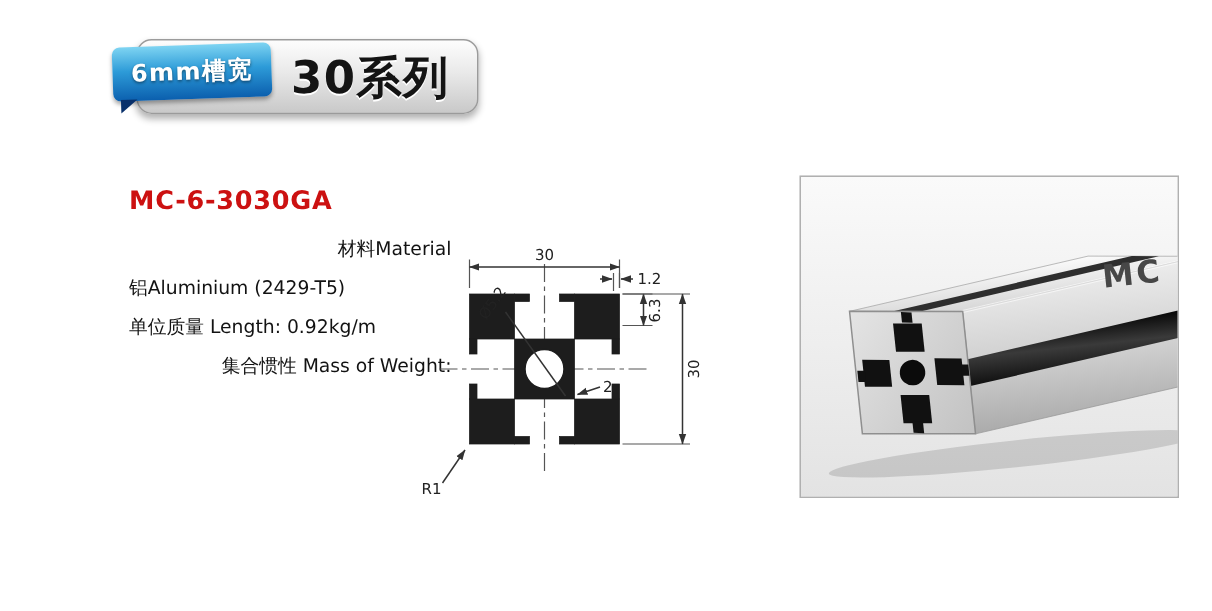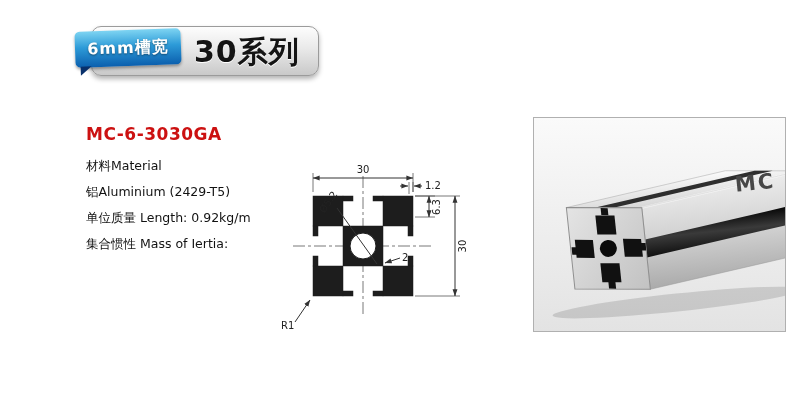--- a/index.html
+++ b/index.html
@@ -35,21 +35,21 @@
   }
   .ribbon span {
     color:#ffffff; font-size:16px; font-weight:bold;
     text-shadow:0 1px 2px rgba(0,0,0,.45); letter-spacing:1px;
   }
 
   
   .info { position:absolute; left:50px; top:124px; width:215px;margin-left:36px; }
   .model { color:#cc1111; font-size:17px; font-weight:bold; letter-spacing:.5px; margin-bottom:14px; }
   .spec-line { font-size:12.5px; color:#121212; margin-bottom:9px; white-space:nowrap; }
-  .spec-line.tight { margin-bottom:9px; }
+  .spec-line.tight { margin-bottom:9px;text-align:right; }
 
   
   .drawing { position:absolute; left:243px; top:146px; }
   .drawing text { font-size:10px; fill:#222222; font-family:"DejaVu Sans", sans-serif; }
   .dimline { stroke:#333333; stroke-width:1; fill:none; }
   .extline { stroke:#555555; stroke-width:.8; fill:none; }
   .cline   { stroke:#555555; stroke-width:.8; fill:none; stroke-dasharray:12 3 3 3; }
   .mat     { fill:#1d1d1d; stroke:#1d1d1d; stroke-width:.5; }
 
   
@@ -70,21 +70,21 @@
     <div class="ribbon">
       <span>6mm槽宽</span>
     </div>
   </div>
 
   <div class="info">
     <div class="model">MC-6-3030GA</div>
     <div class="spec-line tight">材料Material</div>
     <div class="spec-line">铝Aluminium (2429-T5)</div>
     <div class="spec-line">单位质量 Length: 0.92kg/m</div>
-    <div class="spec-line tight">集合惯性 Mass of Iertia:</div>
+    <div class="spec-line tight">集合惯性 Mass of Weight:</div>
   </div>
 
   <svg class="drawing" width="250" height="228" viewBox="0 0 250 228">
     <defs>
       <marker id="mA" viewBox="0 0 10 10" refX="9.5" refY="5" markerWidth="7" markerHeight="7" orient="auto-start-reverse">
         <path d="M0,1.5 L10,5 L0,8.5 z" fill="#333333"></path>
       </marker>
     </defs>
 
     <line class="cline" x1="50" y1="100" x2="190" y2="100"></line>

